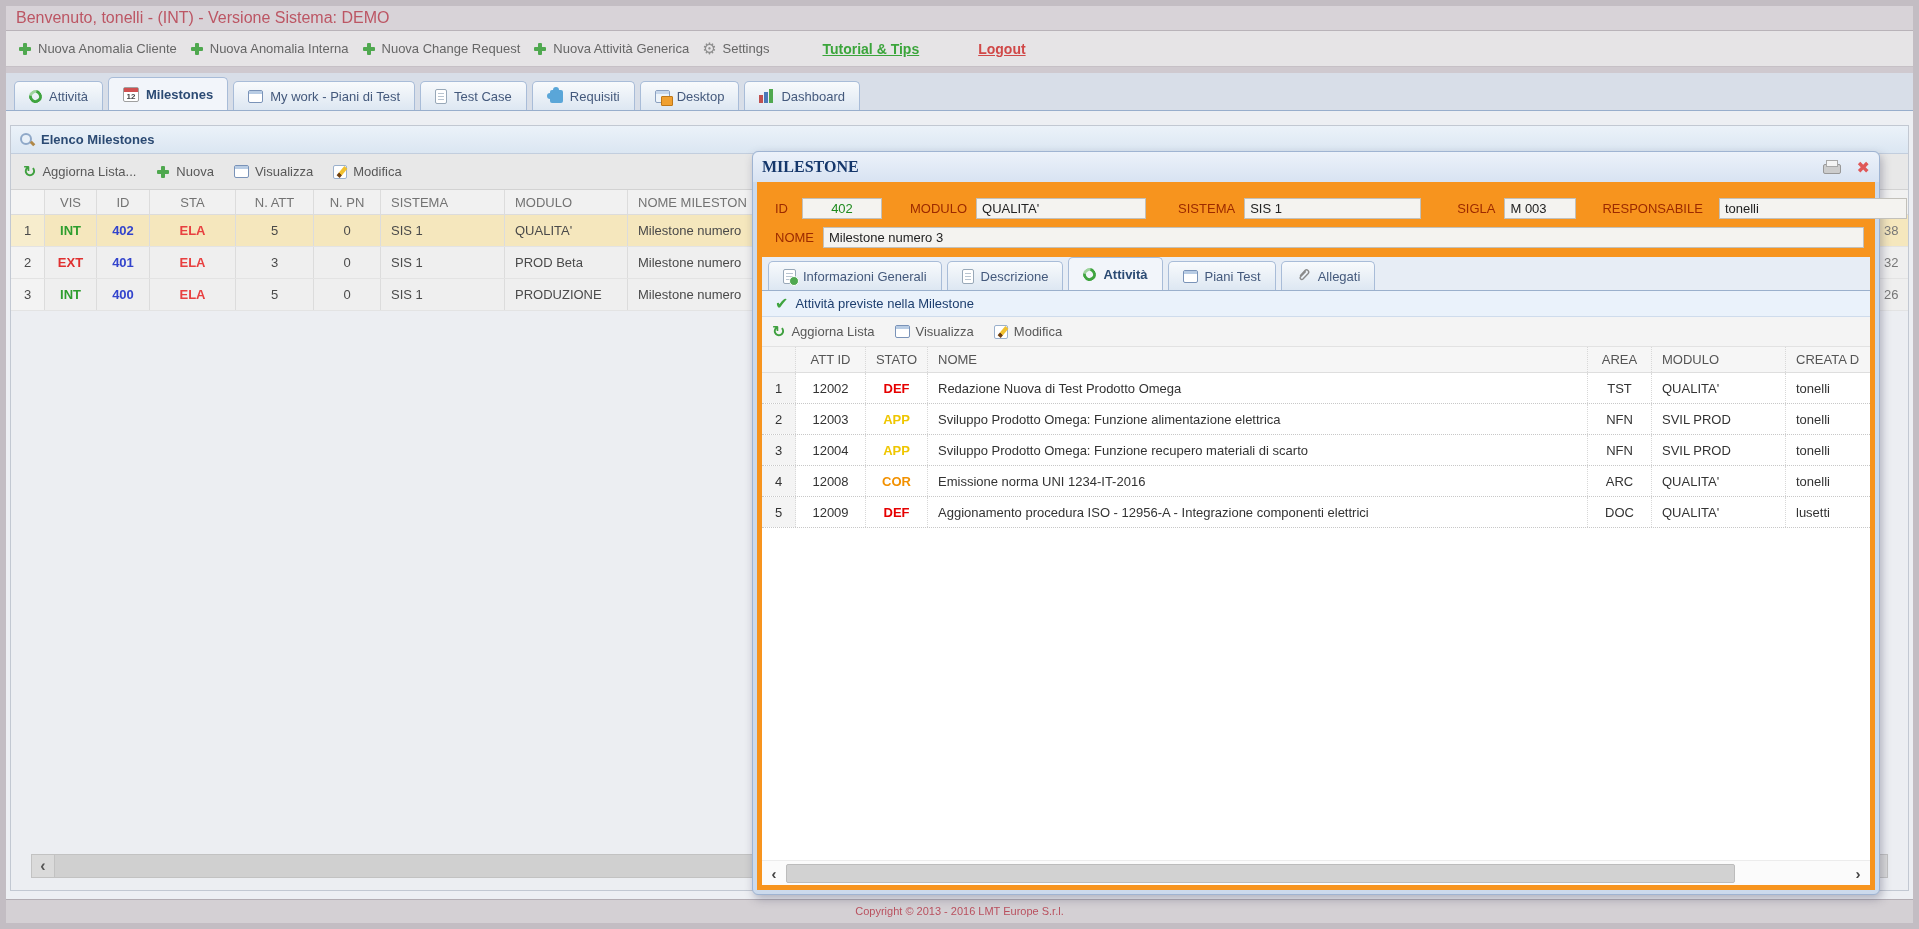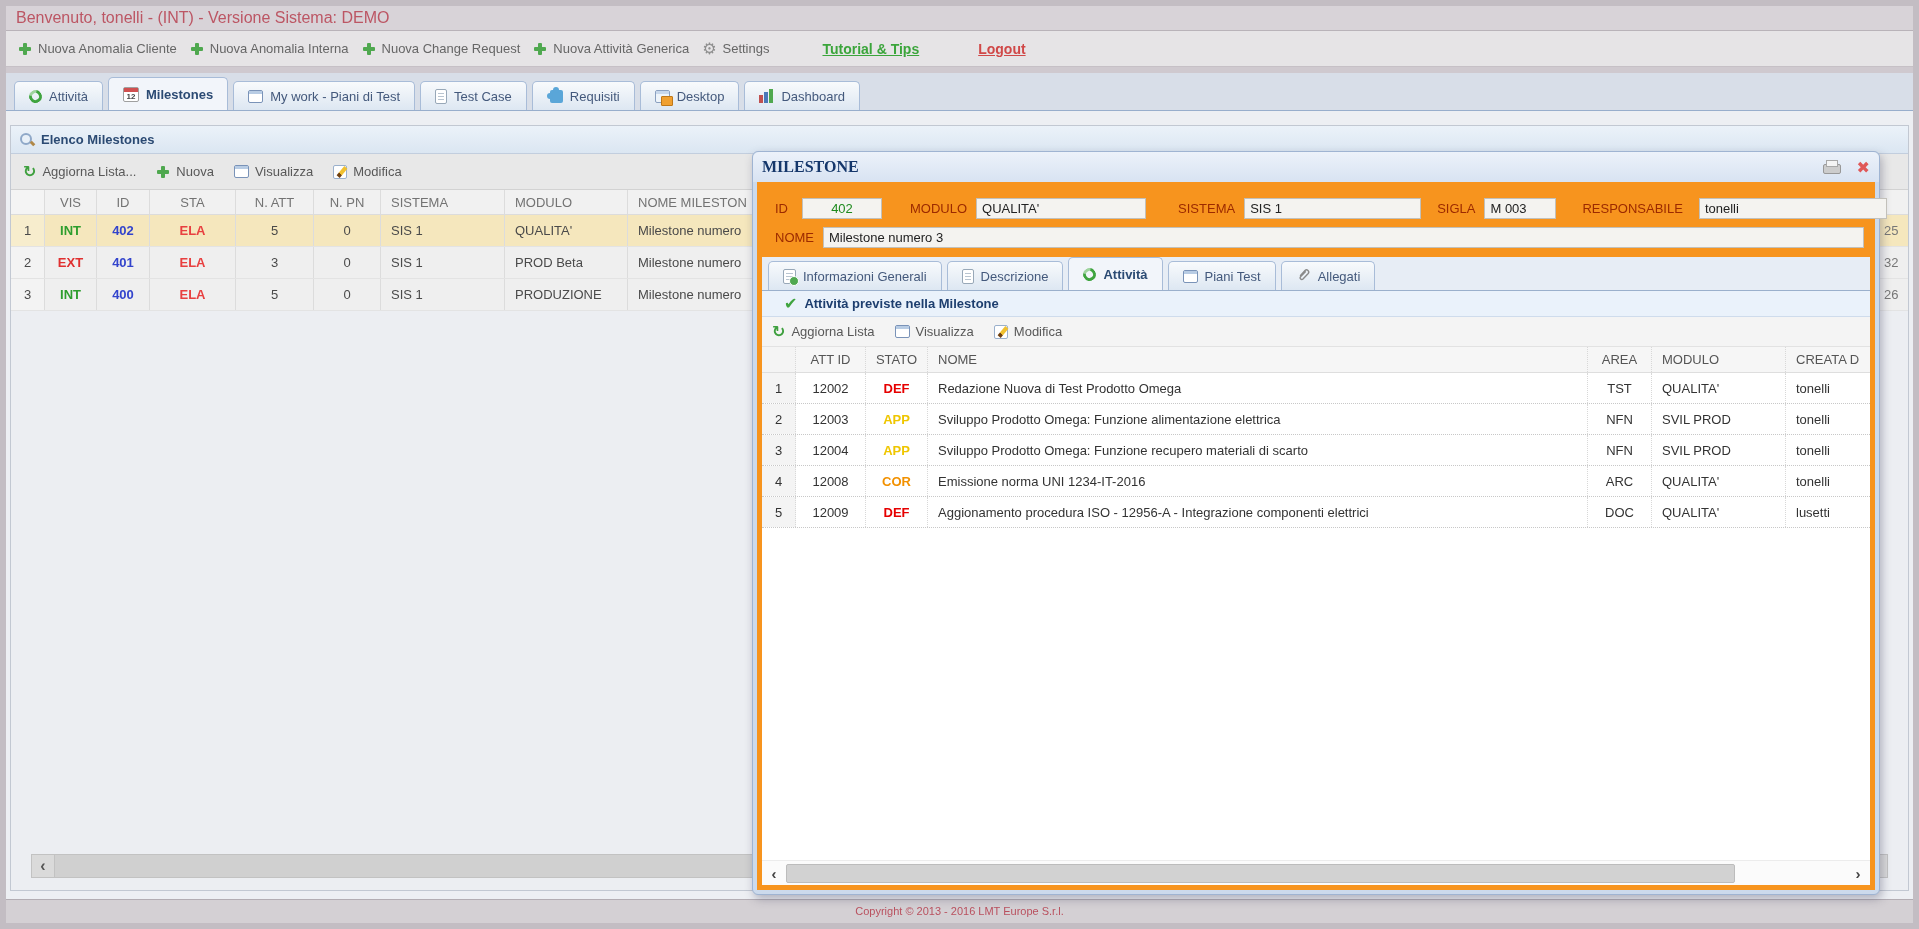--- a/index.html
+++ b/index.html
@@ -122,22 +122,22 @@
   .finput{ height:21px; border:1px solid #c2c0ba; background:#f4f3f0; font-size:13px; color:#222;
            padding:0 5px; font-family:"Liberation Sans",sans-serif; }
   .in-id{ width:80px; text-align:center; color:#1e8a1e; }
   .in-modulo{ width:170px; } .in-sistema{ width:177px; } .in-sigla{ width:72px; }
   .in-resp{ flex:1; margin-right:2px; } .in-nome{ flex:1; margin-right:2px; }
 
   .modal-white{ flex:1; background:#e5e5e5; display:flex; flex-direction:column; min-height:0; }
   .mtabs{ height:34px; background:#e7edf5; border-bottom:1px solid #9ab0cc;
           display:flex; align-items:flex-end; padding:0 6px; gap:5px; }
   .msection{ height:26px; background:#eaf2fb; border-bottom:1px solid #cfdcec;
-             display:flex; align-items:center; gap:7px; padding:0 22px;
-             font-size:13px; font-weight:bold; color:#1d3e6e; }
+             display:flex; align-items:center; gap:7px; padding:0 13px;
+             font-size:13px; font-weight:normal; color:#1d3e6e; }
   .mtoolbar{ height:30px; background:#f4f4f4; border-bottom:1px solid #e2e2e2;
              display:flex; align-items:center; gap:20px; padding:0 10px; font-size:13px; color:#585858; }
 
   .mt-head{ display:flex; height:26px; background:#f6f6f6; border-bottom:1px solid #dedede;
             font-size:13px; color:#555; }
   .mt-row{ display:flex; height:31px; background:#fff; border-bottom:1px dotted #c8c8c8;
            font-size:13px; color:#333; }
   .m{ display:flex; align-items:center; justify-content:center; border-right:1px dotted #d8d8d8; height:100%; white-space:nowrap; overflow:hidden; }
   .m.l{ justify-content:flex-start; padding-left:10px; }
   .m-num{ width:34px; background:#f4f4f4; }
@@ -290,21 +290,21 @@
         <div class="c c-sta">ELA</div>
         <div class="c c-natt">5</div>
         <div class="c c-npn">0</div>
         <div class="c c-sis l">SIS 1</div>
         <div class="c c-mod l">PRODUZIONE</div>
         <div class="c c-nome l">Milestone numero</div>
       </div>
 
       <div class="sliver">
         <div class="sv-head"></div>
-        <div class="sv sel">25</div>
+        <div class="sv sel">38</div>
         <div class="sv">32</div>
         <div class="sv">26</div>
       </div>
 
       <div class="hscroll">
         <div class="sbtn chev-l"></div>
         <div class="strack"></div>
         <div class="sbtn chev-r"></div>
       </div>
     </div>
@@ -318,21 +318,21 @@
 
       <div class="modal-orange">
         <div class="fields">
           <div class="frow">
             <span class="flabel" style="width:44px;text-align:right;padding-right:14px">ID</span>
             <input class="finput in-id" value="402" style="">
             <span class="flabel" style="padding-left:28px">MODULO</span>
             <input class="finput in-modulo" value="QUALITA'" style="">
             <span class="flabel" style="padding-left:32px">SISTEMA</span>
             <input class="finput in-sistema" value="SIS 1" style="">
-            <span class="flabel" style="padding-left:16px">SIGLA</span>
+            <span class="flabel" style="padding-left:36px">SIGLA</span>
             <input class="finput in-sigla" value="M 003" style="">
             <span class="flabel" style="padding-left:26px;padding-right:16px">RESPONSABILE</span>
             <input class="finput in-resp" value="tonelli" style="">
           </div>
           <div class="frow">
             <span class="flabel">NOME</span>
             <input class="finput in-nome" value="Milestone numero 3" style="">
           </div>
         </div>
 

